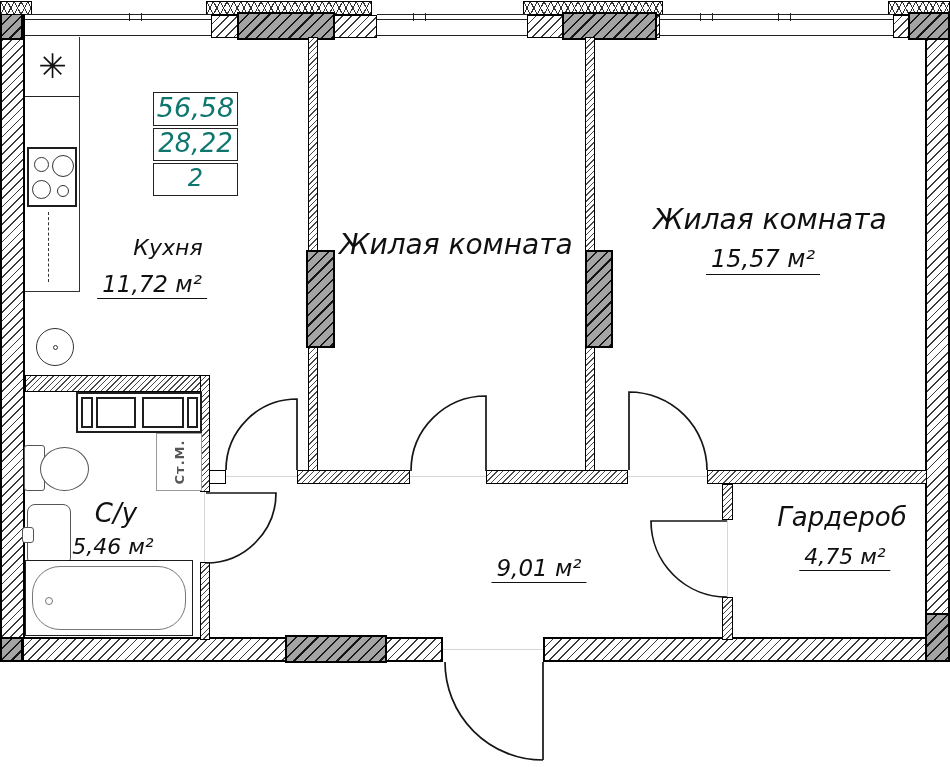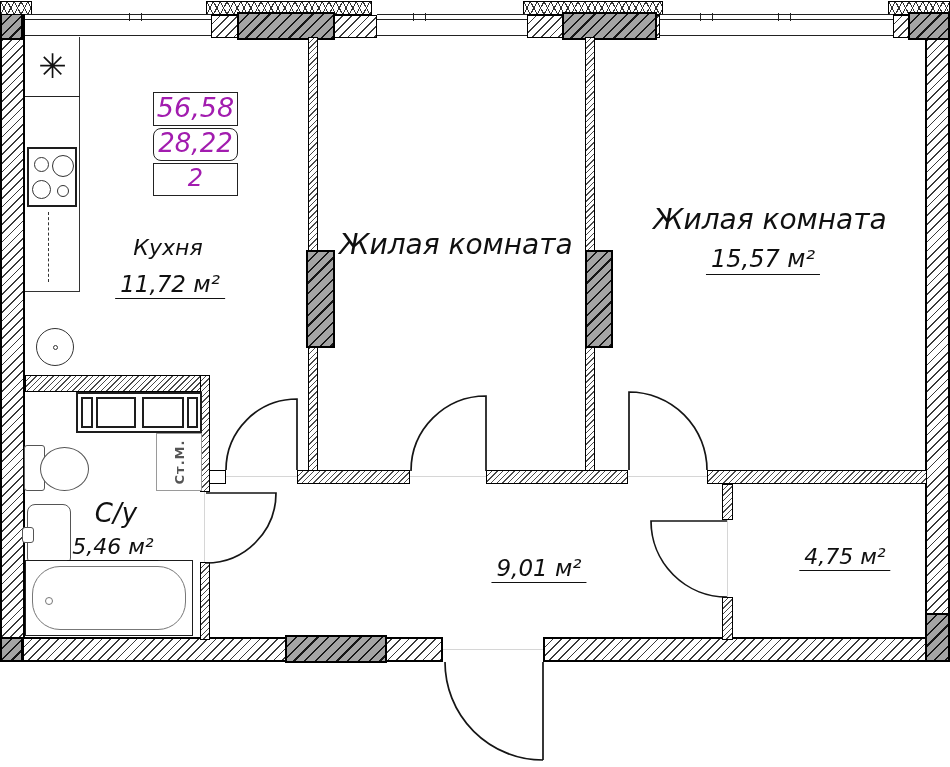--- a/index.html
+++ b/index.html
@@ -24,21 +24,21 @@
   
   .fx{position:absolute;border:1.6px solid #555;background:#fff;}
   .fx.dark{border-color:#1d1d1d;}
   .circ{position:absolute;border:1.6px solid #333;border-radius:50%;background:#fff;}
   .dashv{position:absolute;width:0;border-left:1.6px dashed #333;}
   
   .lbl{position:absolute;transform:translateX(-50%);white-space:nowrap;color:#101010;
        font-style:italic;text-align:center;line-height:1.05;}
   .area span{display:inline-block;border-bottom:1.7px solid #111;padding:0 5px 2px;}
   .infobox{position:absolute;left:153px;width:85px;background:#fff;border:1.7px solid #222;
-       text-align:center;font-style:italic;color:#a21caf;}
+       text-align:center;font-style:italic;color:#0f766e;}
   .stm{position:absolute;left:156px;top:433px;width:46px;height:58px;border:1.5px solid #9a9a9a;background:#fff;}
   .stm span{position:absolute;left:50%;top:50%;transform:translate(-50%,-50%) rotate(-90deg);
        font-size:13px;font-weight:bold;color:#555;letter-spacing:1px;white-space:nowrap;}
   .star{position:absolute;left:25px;top:46px;width:55px;text-align:center;font-size:34px;color:#111;font-style:normal;}
   svg.doors{position:absolute;left:0;top:0;pointer-events:none;}
 </style>
 </head>
 <body>
 
 <div id="plan">
@@ -150,35 +150,36 @@
     <path d="M486 471 V396 A75 75 0 0 0 411 471" fill="none" stroke="#151515" stroke-width="1.7"></path>
     <path d="M629 470 V392 A78 78 0 0 1 707 470" fill="none" stroke="#151515" stroke-width="1.7"></path>
     <path d="M206 493 H276 A70 70 0 0 1 206 563" fill="none" stroke="#151515" stroke-width="1.7"></path>
     <path d="M727 521 H651 A76 76 0 0 0 727 597" fill="none" stroke="#151515" stroke-width="1.7"></path>
     <path d="M543 662 V760 M445 662 A98 98 0 0 0 543 760" fill="none" stroke="#151515" stroke-width="1.7"></path>
   </svg>
 
   <div class="infobox" style="top:92px;height:34px;font-size:27px;line-height:30px;">
     <span>56,58</span>
   </div>
-  <div class="infobox" style="top:128px;height:33px;font-size:26px;line-height:29px;border-radius:8px;">
+  <div class="infobox" style="top:128px;height:33px;font-size:26px;line-height:29px;">
     <span>28,22</span>
   </div>
   <div class="infobox" style="top:163px;height:33px;font-size:24px;line-height:29px;">
     <span>2</span>
   </div>
 
   <div class="lbl" style="left:168px;top:236px;font-size:22px;">Кухня</div>
-  <div class="lbl area" style="left:170px;top:272px;font-size:23px;"><span>11,72 м²</span></div>
+  <div class="lbl area" style="left:152px;top:272px;font-size:23px;"><span>11,72 м²</span></div>
 
   <div class="lbl" style="left:456px;top:230px;font-size:28px;">Жилая комната</div>
 
   <div class="lbl" style="left:770px;top:205px;font-size:28px;">Жилая комната</div>
   <div class="lbl area" style="left:763px;top:247px;font-size:24px;"><span>15,57 м²</span></div>
 
   <div class="lbl" style="left:116px;top:500px;font-size:26px;">С/у</div>
   <div class="lbl area" style="left:113px;top:535px;font-size:22px;"><span>5,46 м²</span></div>
 
   <div class="lbl area" style="left:539px;top:556px;font-size:23px;"><span>9,01 м²</span></div>
 
+  <div class="lbl" style="left:842px;top:504px;font-size:26px;">Гардероб</div>
   <div class="lbl area" style="left:845px;top:545px;font-size:22px;"><span>4,75 м²</span></div>
 
 </div>
 
 </body></html>

